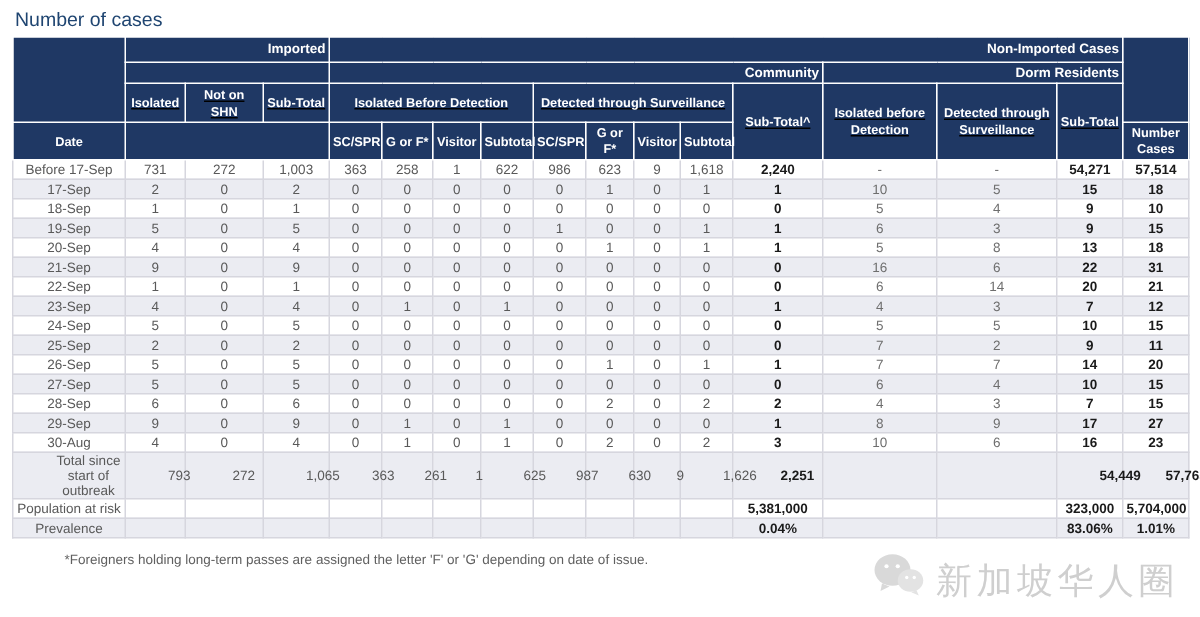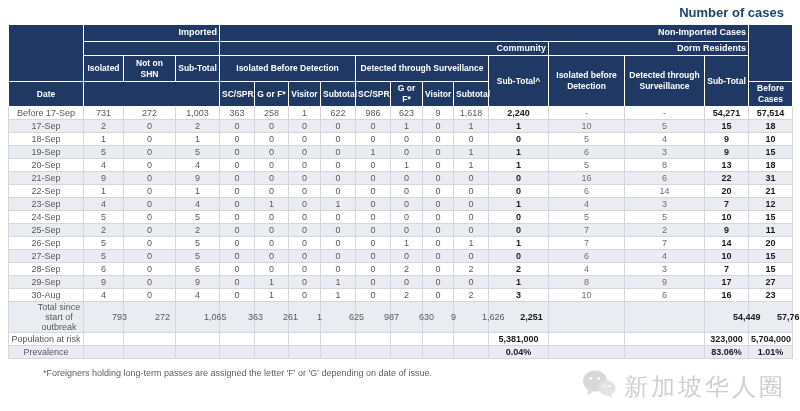--- a/index.html
+++ b/index.html
@@ -6,44 +6,43 @@
   body {
     width: 800px; height: 411px;
     background: #ffffff;
     font-family: "Liberation Sans", sans-serif;
     position: relative;
     overflow: hidden;
   }
   .page-title {
     color: #1f4571;
     font-size: 13px;
-    font-weight: bold;
+    font-weight: normal;
     padding: 5px 16px 4px 10px;
-    text-align: right;
   }
   table.cases {
     border-collapse: collapse;
     table-layout: fixed;
     width: 784px;
     margin-left: 8px;
   }
   thead th {
     background: #1f3864;
     color: #ffffff;
     border: 1px solid #ffffff;
     font-weight: bold;
     font-size: 8.5px;
     text-align: center;
     vertical-align: middle;
     padding: 1px 2px;
     line-height: 1.25;
   }
   thead tr.h1 { height: 17px; }
   thead tr.h2 { height: 13px; }
-  thead tr.h3 { height: 26px; }
+  thead tr.h3 { height: 26px; text-decoration: underline; }
   thead tr.h4 { height: 16px; }
   thead tr.h1 th, thead tr.h2 th { font-size: 9px; text-align: right; }
   tbody td {
     border: 1px solid #d6d6de;
     text-align: center;
     vertical-align: middle;
     font-size: 9px;
     color: #595959;
     height: 13px;
     padding: 0 2px;
@@ -127,21 +126,21 @@
       <th>Date</th>
       <th colspan="3"></th>
       <th>SC/SPR</th>
       <th>G or F*</th>
       <th>Visitor</th>
       <th>Subtotal</th>
       <th>SC/SPR</th>
       <th>G or F*</th>
       <th>Visitor</th>
       <th>Subtotal</th>
-      <th>Before Cases</th>
+      <th>Number Cases</th>
     </tr>
   </thead>
   <tbody>
       <tr>
         <td>Before 17-Sep</td>
         <td>731</td>
         <td>272</td>
         <td>1,003</td>
         <td>363</td>
         <td>258</td>

